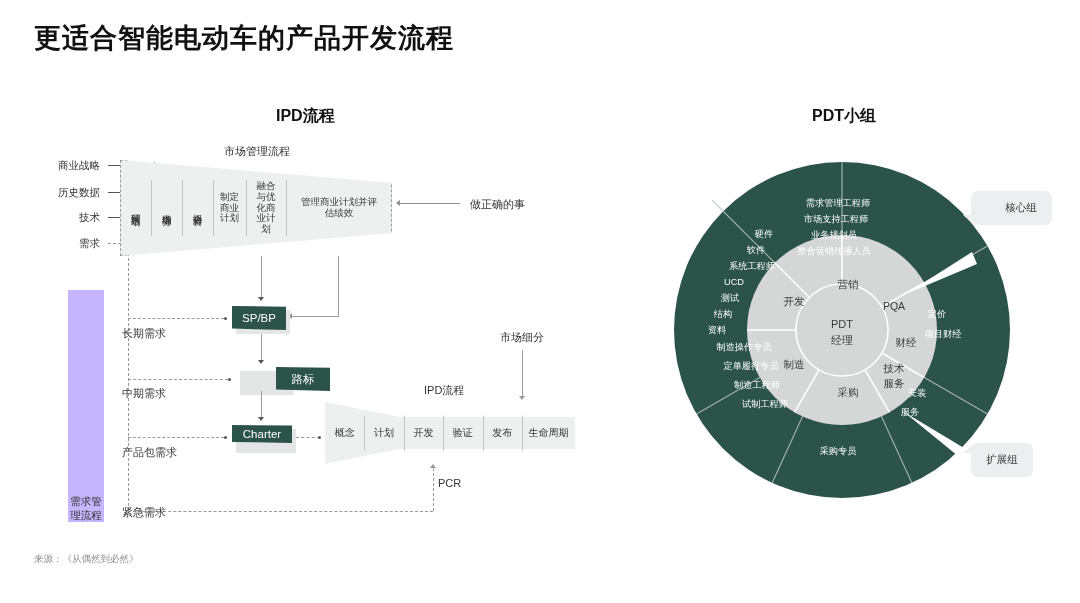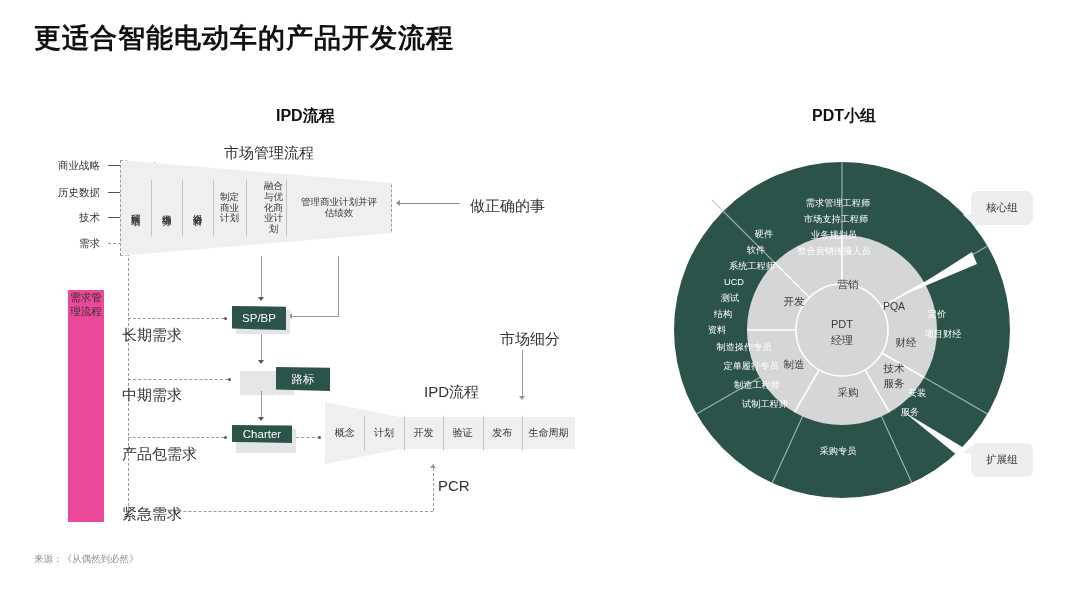--- a/index.html
+++ b/index.html
@@ -13,21 +13,21 @@
 
   
   #page-title{
     left:34px;top:20px;font-size:27px;font-weight:bold;letter-spacing:1px;color:#111;
   }
   .section-title{font-size:16px;font-weight:bold;color:#111;}
   #ipd-heading{left:276px;top:106px;}
   #pdt-heading{left:812px;top:106px;}
 
   
-  .lbl{font-size:15px;color:#333;white-space:nowrap;}
+  .lbl{font-size:11px;color:#333;white-space:nowrap;}
 
   
   .in-label{font-size:10.5px;color:#333;text-align:right;width:70px;}
 
   
   #mkt-funnel{
     left:120px;top:160px;width:272px;height:96px;
   }
   .funnel-body{
     position:absolute;inset:0;
@@ -68,22 +68,22 @@
   .green-box{
     background:#2b5349;color:#fff;font-size:11.5px;
     display:flex;align-items:center;justify-content:center;
     clip-path:polygon(0 0,100% 3%,100% 100%,0 94%);
     -webkit-clip-path:polygon(0 0,100% 3%,100% 100%,0 94%);
   }
   .gshadow{background:#e4e5e5;}
 
   
   #demand-col{
-    left:68px;top:290px;width:36px;height:232px;background:#ec4899;
-    display:flex;align-items:flex-start;justify-content:center;
+    left:68px;top:290px;width:36px;height:232px;background:#c4b5fd;
+    display:flex;align-items:flex-end;justify-content:center;
   }
   #demand-col span{font-size:10.5px;color:#333;line-height:1.35;text-align:center;}
 
   
   .hline{background:#555;height:1px;}
   .vline{background:#9a9a9a;width:1px;}
   .dashline{border-top:1px dashed #9a9a9a;height:0;}
   .dashv{border-left:1px dashed #9a9a9a;width:0;}
   .arrow-r{
     width:0;height:0;border-left:4px solid #555;
@@ -104,21 +104,21 @@
   #wheel svg{display:block;}
   .w-out{font-size:9.2px;fill:#ffffff;}
   .w-in{font-size:10.5px;fill:#3a3a3a;}
   .w-core{font-size:11px;fill:#3a3a3a;}
 
   
   .bubble{
     background:#eceef0;border-radius:7px;display:flex;align-items:center;
     justify-content:center;font-size:10.5px;color:#333;
   }
-  #core-bubble{left:971px;top:191px;width:62px;height:34px;}
+  #core-bubble{left:971px;top:191px;width:62px;height:34px;padding-left:19px;}
   #ext-bubble{left:971px;top:443px;width:62px;height:34px;}
   .bubble-tail{position:absolute;width:0;height:0;}
 
   
   #source-note{left:34px;top:553px;font-size:9.5px;color:#8a8a8a;}
 </style>
 </head>
 <body>
 
 <div id="stage">
@@ -155,21 +155,21 @@
       </div>
       <div class="fcell" style="flex:0 0 31px;">
         <span class="v-text">市场细分</span>
       </div>
       <div class="fcell" style="flex:0 0 31px;">
         <span class="v-text">组合分析</span>
       </div>
       <div class="fcell" style="flex:0 0 33px;">
         <span style="width:20px;display:inline-block;">制定商业计划</span>
       </div>
-      <div class="fcell" style="flex:0 0 40px;justify-content:flex-end;">
+      <div class="fcell" style="flex:0 0 40px;">
         <span style="width:25px;display:inline-block;">融合与优化商业计划</span>
       </div>
       <div class="fcell" style="flex:1 1 auto;">
         <span style="width:78px;display:inline-block;">管理商业计划并评估绩效</span>
       </div>
     </div>
   </div>
 
   <div class="abs hline" style="left:400px;top:203px;width:60px;background:#8d8d8d;"></div>
   <div class="abs arrow-r" style="left:396px;top:200px;border-left-color:#8d8d8d;transform:rotate(180deg);"></div>

